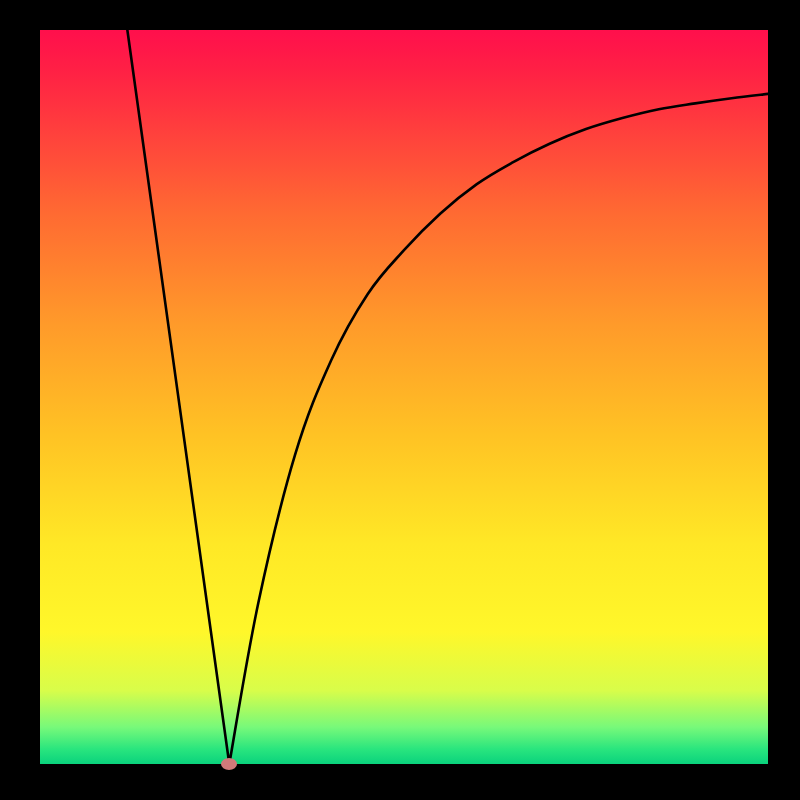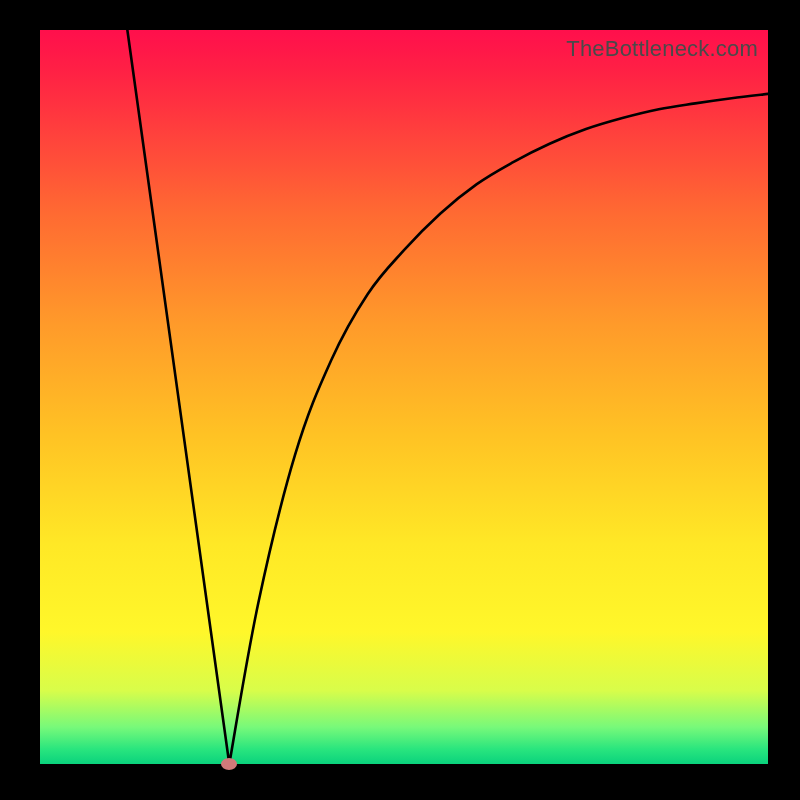--- a/index.html
+++ b/index.html
@@ -55,20 +55,19 @@
     height: 12px;
     background: #d17a7a;
     border-radius: 50%/50%;
     transform: translate(-50%, -50%);
   }
 </style>
 </head>
 <body>
 
 <div class="frame">
-  <div class="watermark">TheBottleneck.com</div>
 
   <svg class="curve" viewBox="0 0 728 734" preserveAspectRatio="none">
     <path id="curve-path" fill="none" stroke="#000" stroke-width="2.6" stroke-linejoin="round" stroke-linecap="round" d="M 87.36 0 L 189.28 734 C 194.5216 704.9336 206.6064 628.0104 218.4 572.52 C 230.1936 517.0296 241.696 469.31960000000004 254.79999999999998 425.72 C 267.904 382.1204 278.096 359.36639999999994 291.2 330.29999999999995 C 304.304 301.23359999999997 314.49600000000004 284.058 327.6 264.24 C 340.704 244.42200000000003 350.896 234.73320000000004 364 220.20000000000005 C 377.104 205.66680000000005 387.29600000000005 195.3908 400.40000000000003 183.5 C 413.504 171.6092 423.696 163.3884 436.8 154.14 C 449.904 144.89159999999998 460.096 139.38660000000002 473.2 132.12 C 486.304 124.85340000000001 496.496 119.71539999999997 509.59999999999997 113.76999999999998 C 522.704 107.82459999999999 532.896 103.71420000000002 546 99.09000000000003 C 559.104 94.46580000000004 569.2959999999999 91.64724000000005 582.4 88.08000000000004 C 595.504 84.51276000000003 605.6959999999999 81.91439999999994 618.8 79.27199999999993 C 631.904 76.62959999999993 642.096 75.38179999999997 655.2 73.39999999999998 C 668.3040000000001 71.41819999999998 678.496 69.97955999999994 691.6 68.26199999999994 C 704.7040000000001 66.54443999999995 721.448 64.65072000000004 728 63.85800000000006"></path>
   </svg>
 
   <div id="min-marker" class="marker" style="left: 189.28px; top: 734px;"></div>
 </div>
 
 </body></html>

